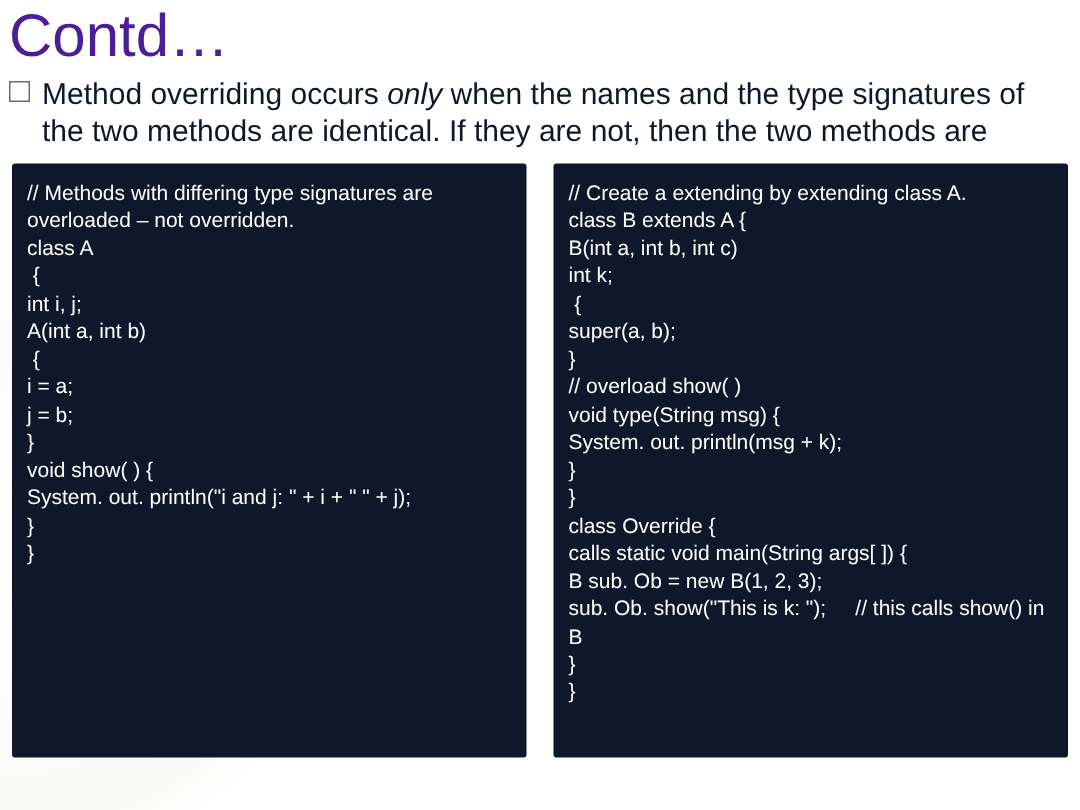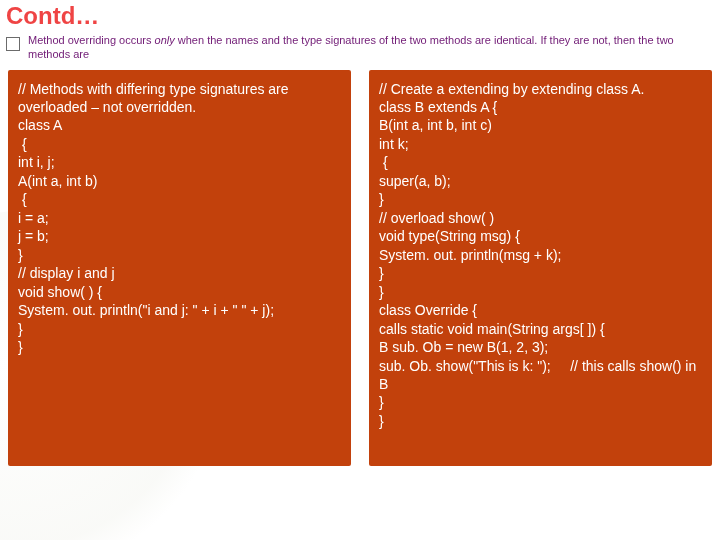--- a/index.html
+++ b/index.html
@@ -5,52 +5,52 @@
   * { margin: 0; padding: 0; box-sizing: border-box; }
   body {
     width: 720px;
     height: 540px;
     background: #fff;
     font-family: Arial, Helvetica, sans-serif;
     overflow: hidden;
     position: relative;
   }
   .title {
-    font-size: 24px;
-    color: #ef4444;
+    font-size: 40px;
+    color: #4c1d95;
     padding: 2px 0 4px 6px;
-    font-weight: 700;
+    font-weight: 400;
   }
   .bullet-row {
     display: flex;
     align-items: flex-start;
     padding: 0 6px 6px 6px;
   }
   .bullet-box {
     width: 14px;
     height: 14px;
     border: 1.5px solid #6b6b6b;
     margin-top: 3px;
     margin-right: 8px;
     flex: none;
   }
   .bullet-text {
-    font-size: 11px;
+    font-size: 20px;
     line-height: 1.25;
-    color: #701a75;
+    color: #0f172a;
   }
   .bullet-text em { font-style: italic; }
   .columns {
     display: flex;
     gap: 18px;
     padding: 2px 8px 0 8px;
   }
   .col {
     flex: 1;
-    background: #c2410c;
+    background: #0f172a;
     color: #fff;
     border-radius: 2px;
     padding: 10px 10px 6px 10px;
     font-size: 14px;
     line-height: 1.32;
     min-height: 396px;
   }
   .col-line { white-space: pre-wrap; word-break: break-word; }
   .bg-circle {
     position: absolute;
@@ -82,21 +82,20 @@
     <div class="col" id="col-left">
         <div class="col-line">// Methods with differing type signatures are overloaded – not overridden.</div>
         <div class="col-line">class A</div>
         <div class="col-line"> {</div>
         <div class="col-line">int i, j;</div>
         <div class="col-line">A(int a, int b)</div>
         <div class="col-line"> {</div>
         <div class="col-line">i = a;</div>
         <div class="col-line">j = b;</div>
         <div class="col-line">}</div>
-        <div class="col-line">// display i and j</div>
         <div class="col-line">void show( ) {</div>
         <div class="col-line">System. out. println("i and j: " + i + " " + j);</div>
         <div class="col-line">}</div>
         <div class="col-line">}</div>
       </div>
     <div class="col" id="col-right">
         <div class="col-line">// Create a extending by extending class A.</div>
         <div class="col-line">class B extends A {</div>
         <div class="col-line">B(int a, int b, int c)</div>
         <div class="col-line">int k;</div>

